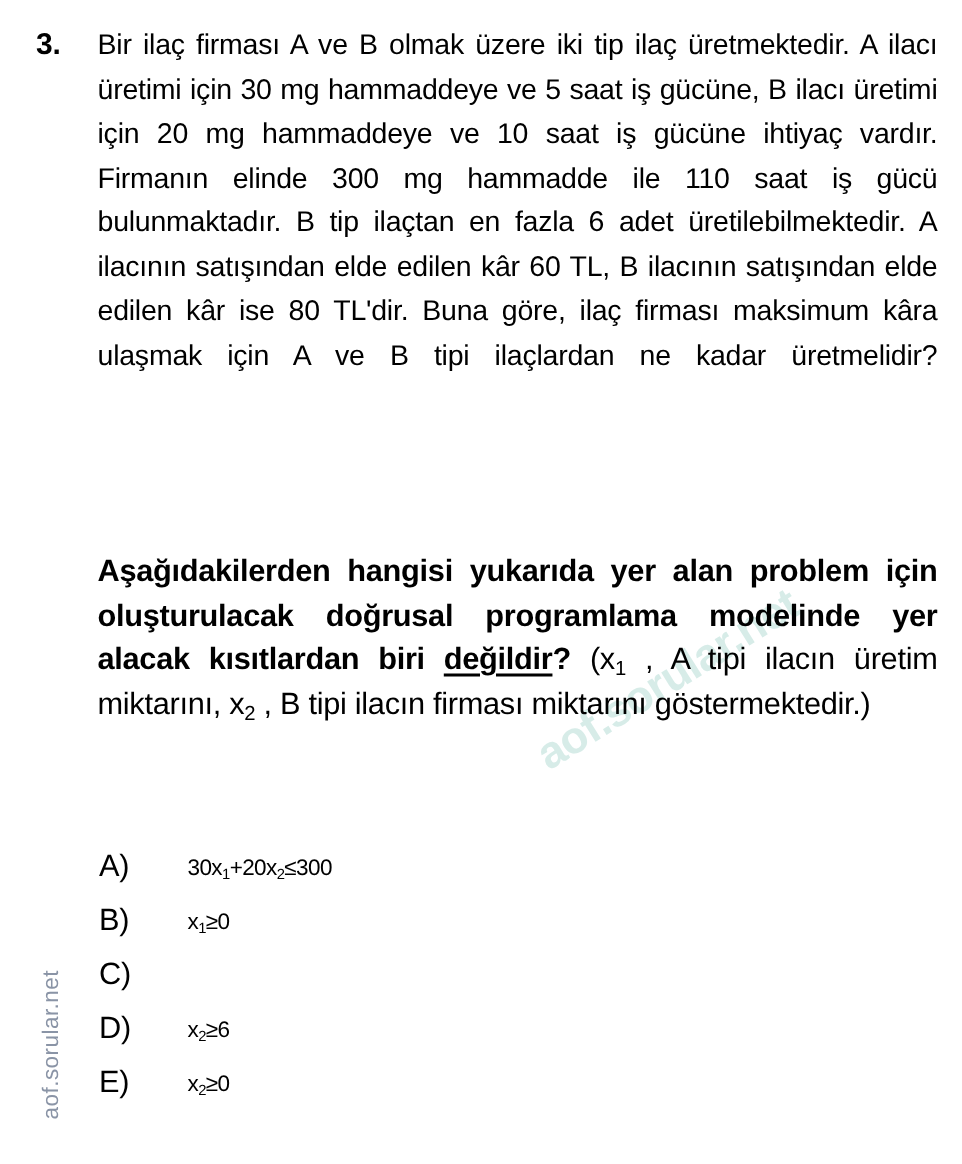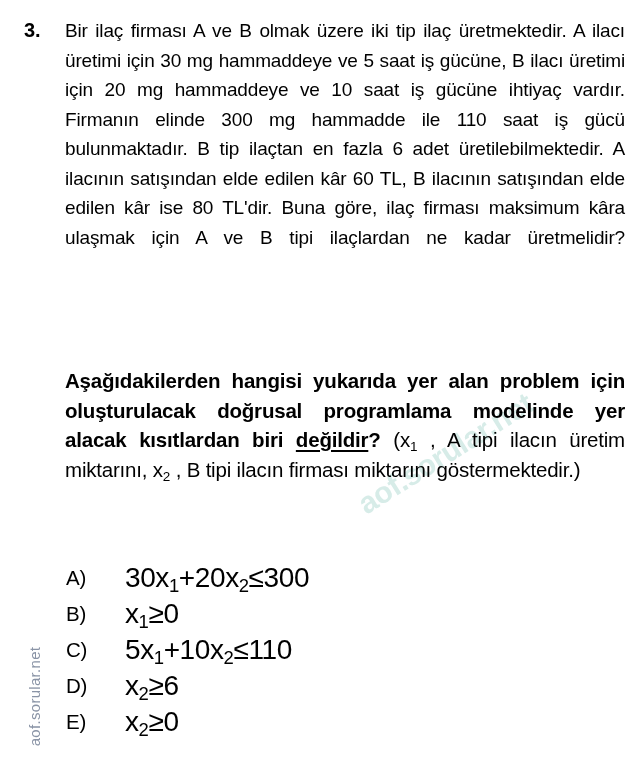--- a/index.html
+++ b/index.html
@@ -141,21 +141,21 @@
   }
   .opt-label {
     position: absolute;
     left: 66px;
     font-size: 20.5px;
     letter-spacing: -0.2px;
   }
   .opt-text {
     position: absolute;
     left: 125px;
-    font-size: 28px;
+    font-size: 15px;
     letter-spacing: -0.4px;
     white-space: nowrap;
   }
 </style>
 </head>
 <body>
 
 <div class="page">
 
   <div class="wm-left">aof.sorular.net</div>
@@ -179,21 +179,20 @@
       <span class="opt-text"><span>30x</span><sub>1</sub><span>+</span><span>20x</span><sub>2</sub><span>≤</span><span>300</span></span>
     </div>
 
     <div class="option">
       <span class="opt-label">B)</span>
       <span class="opt-text"><span>x</span><sub>1</sub><span></span><span></span><sub></sub><span>≥</span><span>0</span></span>
     </div>
 
     <div class="option">
       <span class="opt-label">C)</span>
-      <span class="opt-text"><span>5x</span><sub>1</sub><span>+</span><span>10x</span><sub>2</sub><span>≤</span><span>110</span></span>
     </div>
 
     <div class="option">
       <span class="opt-label">D)</span>
       <span class="opt-text"><span>x</span><sub>2</sub><span></span><span></span><sub></sub><span>≥</span><span>6</span></span>
     </div>
 
     <div class="option">
       <span class="opt-label">E)</span>
       <span class="opt-text"><span>x</span><sub>2</sub><span></span><span></span><sub></sub><span>≥</span><span>0</span></span>

